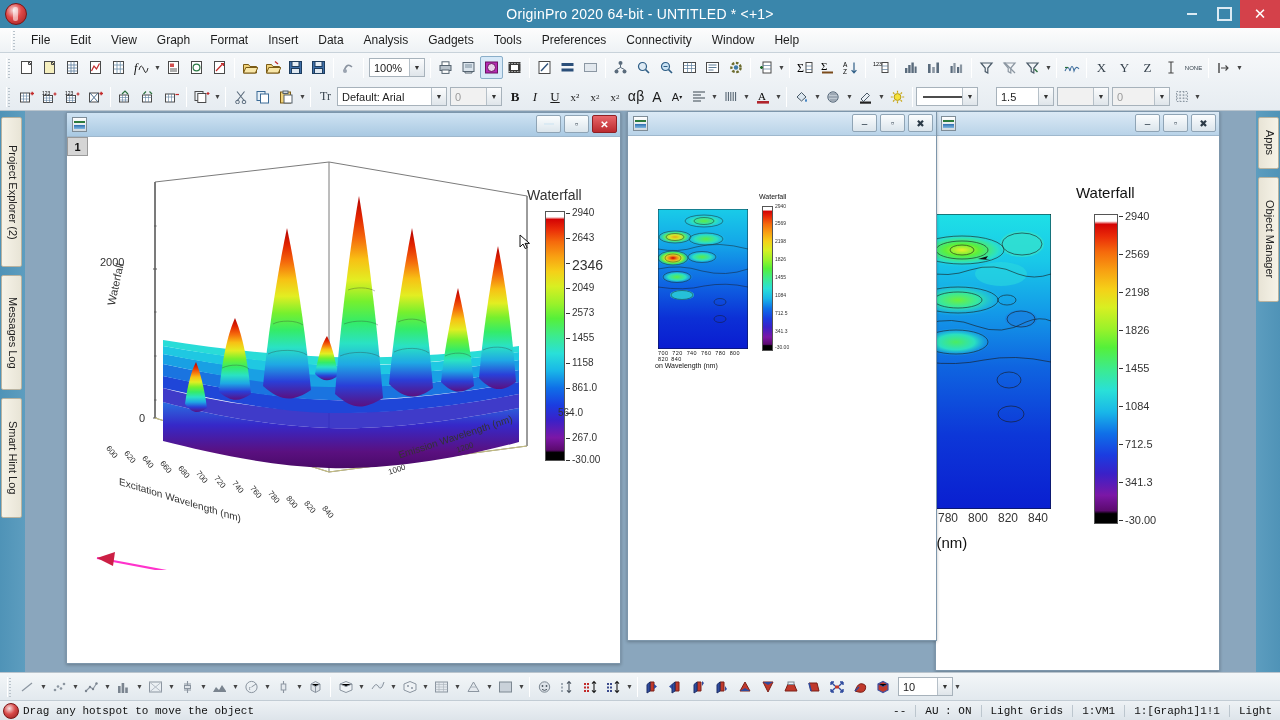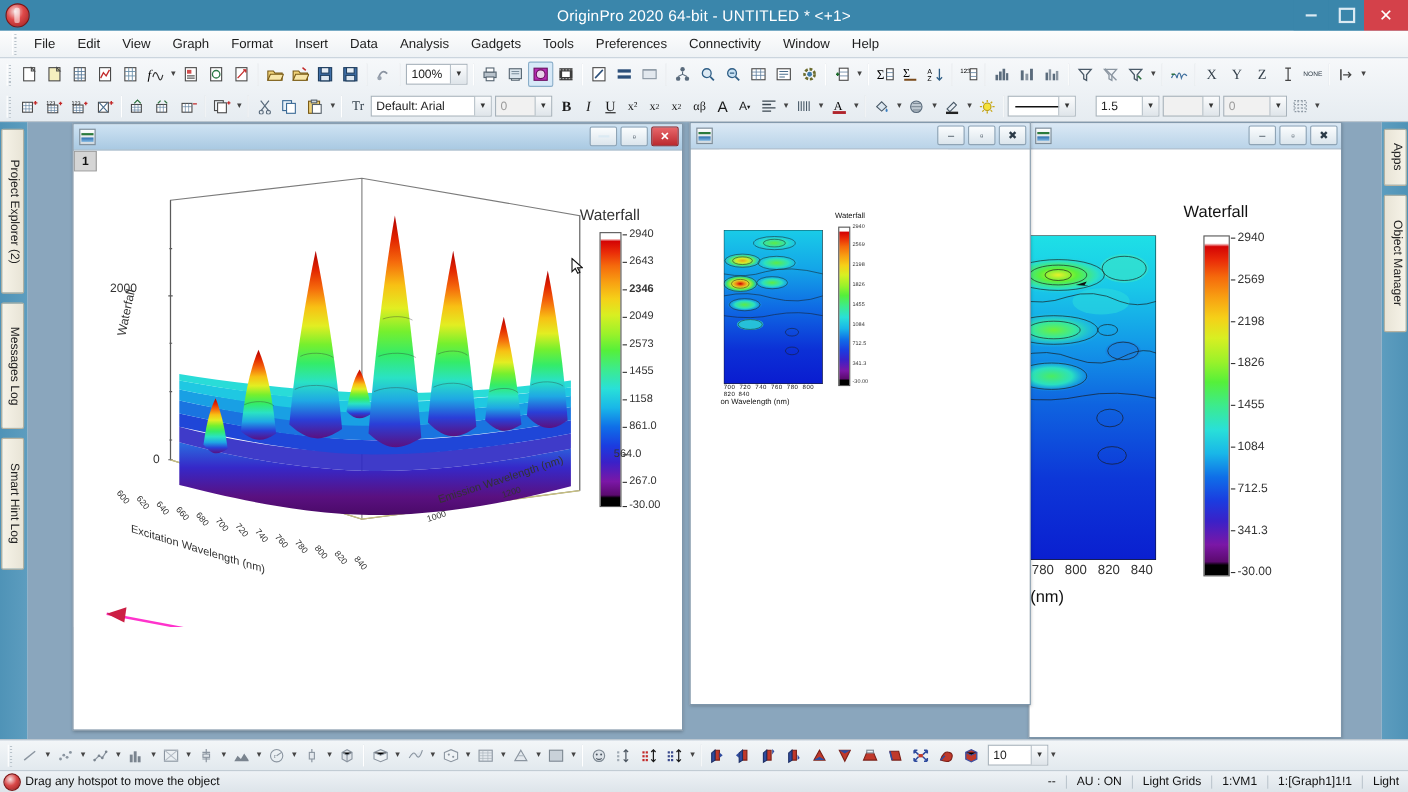--- a/index.html
+++ b/index.html
@@ -180,21 +180,21 @@
   .bottombar{
     position:absolute; left:0; top:672px; width:1280px; height:28px;
     background:linear-gradient(#f3f6f8,#e2e9ee);
     border-top:1px solid #b9c4cd;
     display:flex; align-items:center; padding-left:4px;
   }
   .statusbar{
     position:absolute; left:0; top:700px; width:1280px; height:20px;
     background:linear-gradient(#eef2f5,#dde4ea);
     border-top:1px solid #c2ccd4;
-    display:flex; align-items:center; font-size:11px; color:#111;
+    display:flex; align-items:center; font-size:11px; color:#111;font-family:Liberation Mono, monospace;
   }
   .sb-icon{
     width:16px;height:16px;margin:0 4px 0 3px;border-radius:50%;
     background:radial-gradient(circle at 38% 32%,#f6e2e2 0%,#d94a4a 45%,#921d1d 100%);
     border:1px solid #7c1515; flex:none;
   }
   .sb-right{ margin-left:auto; display:flex; align-items:center; gap:9px; padding-right:8px;}
   .sb-cell{ border-left:1px solid #bcc6ce; padding-left:9px; white-space:nowrap;}
 
   
@@ -665,21 +665,21 @@
       <div class="combo disabled" style="width:52px;margin-right:3px;">
         <span>0</span>
         <span class="cb-arrow">▼</span>
       </div>
       <div class="fmt" style="font-weight:bold;font-family:'Liberation Serif',serif;">B</div>
       <div class="fmt" style="font-style:italic;font-family:'Liberation Serif',serif;">I</div>
       <div class="fmt" style="text-decoration:underline;font-family:'Liberation Serif',serif;">U</div>
       <div class="fmt" style="font-size:11px;font-family:'Liberation Serif',serif;">x²</div>
       <div class="fmt" style="font-size:11px;font-family:'Liberation Serif',serif;">x<sub style="font-size:7px">2</sub></div>
       <div class="fmt" style="font-size:11px;font-family:'Liberation Serif',serif;">x<sup style="font-size:7px">2</sup></div>
-      <div class="fmt" style="font-family:Liberation Serif, serif;font-size:11px;width:22px;">αβ</div>
+      <div class="fmt" style="font-family:Liberation Mono, monospace;font-size:14px;width:22px;">αβ</div>
       <div class="fmt" style="font-size:14px;">A</div>
       <div class="fmt" style="font-size:11px;">A<span style="font-size:6px">▾</span></div>
       <div class="tbtn">
         <svg width="14" height="13">
             <path d="M1 2h12M1 5h8M1 8h12M1 11h8" stroke="#3a4650" stroke-width="1.2"></path>
           </svg>
         </div>
       <div class="arrowdn">▼</div>
       <div class="tbtn">
         <svg width="14" height="13">
@@ -1418,21 +1418,21 @@
           <span class="ax-lab" style="left:388px; top:290px; font-size:8px; transform:rotate(-18deg); transform-origin:left top;">1200</span>
 
           <div class="ax-lab" style="left:460px; top:31px; font-size:14px; color:#333;">Waterfall</div>
           <div style="position:absolute; left:478px; top:55px; width:20px; height:250px;">
             <div class="cbar" style="width:100%;height:100%;"></div>
             <span class="cb-dash" style="left:21px; top:2px;"></span>
             <span class="cb-tick" style="left:27px; top:-4px; font-size:10px;">2940</span>
             <span class="cb-dash" style="left:21px; top:27px;"></span>
             <span class="cb-tick" style="left:27px; top:21px; font-size:10px;">2643</span>
             <span class="cb-dash" style="left:21px; top:52px;"></span>
-            <span class="cb-tick" style="left:27px; top:46px; font-size:10px;font-weight:bold;">2346</span>
+            <span class="cb-tick" style="left:27px; top:46px; font-size:14px;">2346</span>
             <span class="cb-dash" style="left:21px; top:77px;"></span>
             <span class="cb-tick" style="left:27px; top:71px; font-size:10px;">2049</span>
             <span class="cb-dash" style="left:21px; top:102px;"></span>
             <span class="cb-tick" style="left:27px; top:96px; font-size:10px;">2573</span>
             <span class="cb-dash" style="left:21px; top:127px;"></span>
             <span class="cb-tick" style="left:27px; top:121px; font-size:10px;">1455</span>
             <span class="cb-dash" style="left:21px; top:152px;"></span>
             <span class="cb-tick" style="left:27px; top:146px; font-size:10px;">1158</span>
             <span class="cb-dash" style="left:21px; top:177px;"></span>
             <span class="cb-tick" style="left:27px; top:171px; font-size:10px;">861.0</span>

